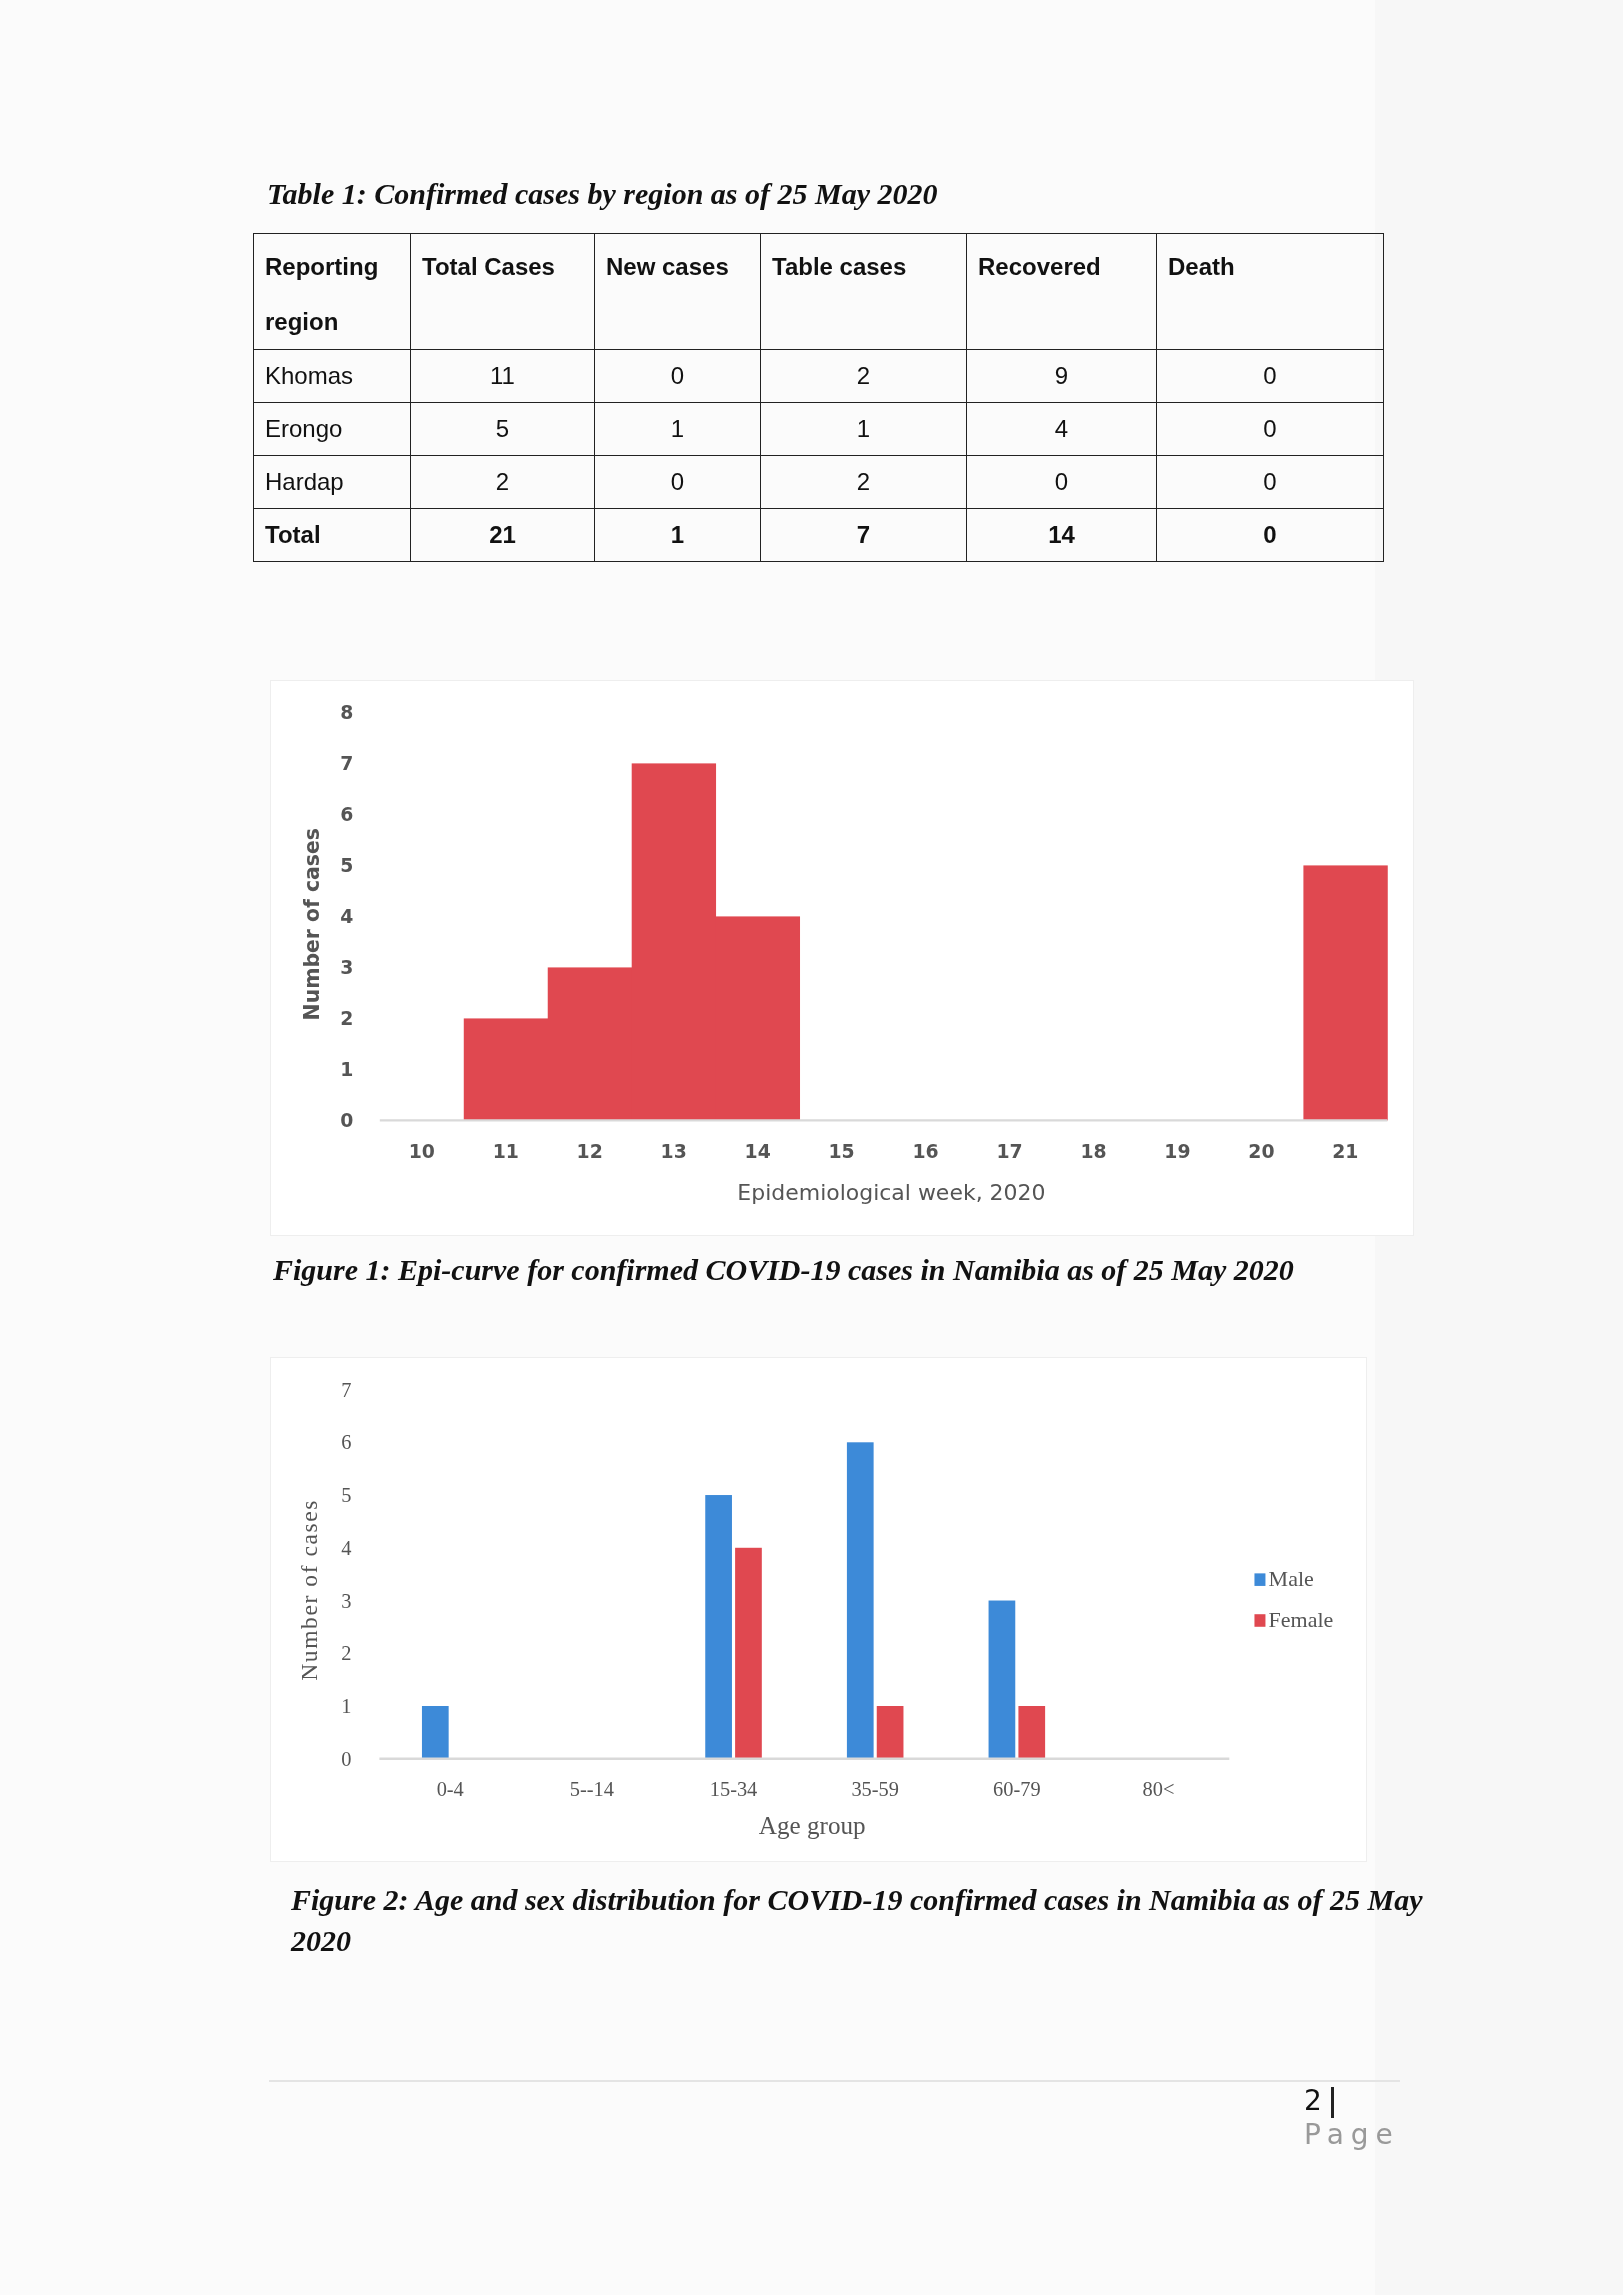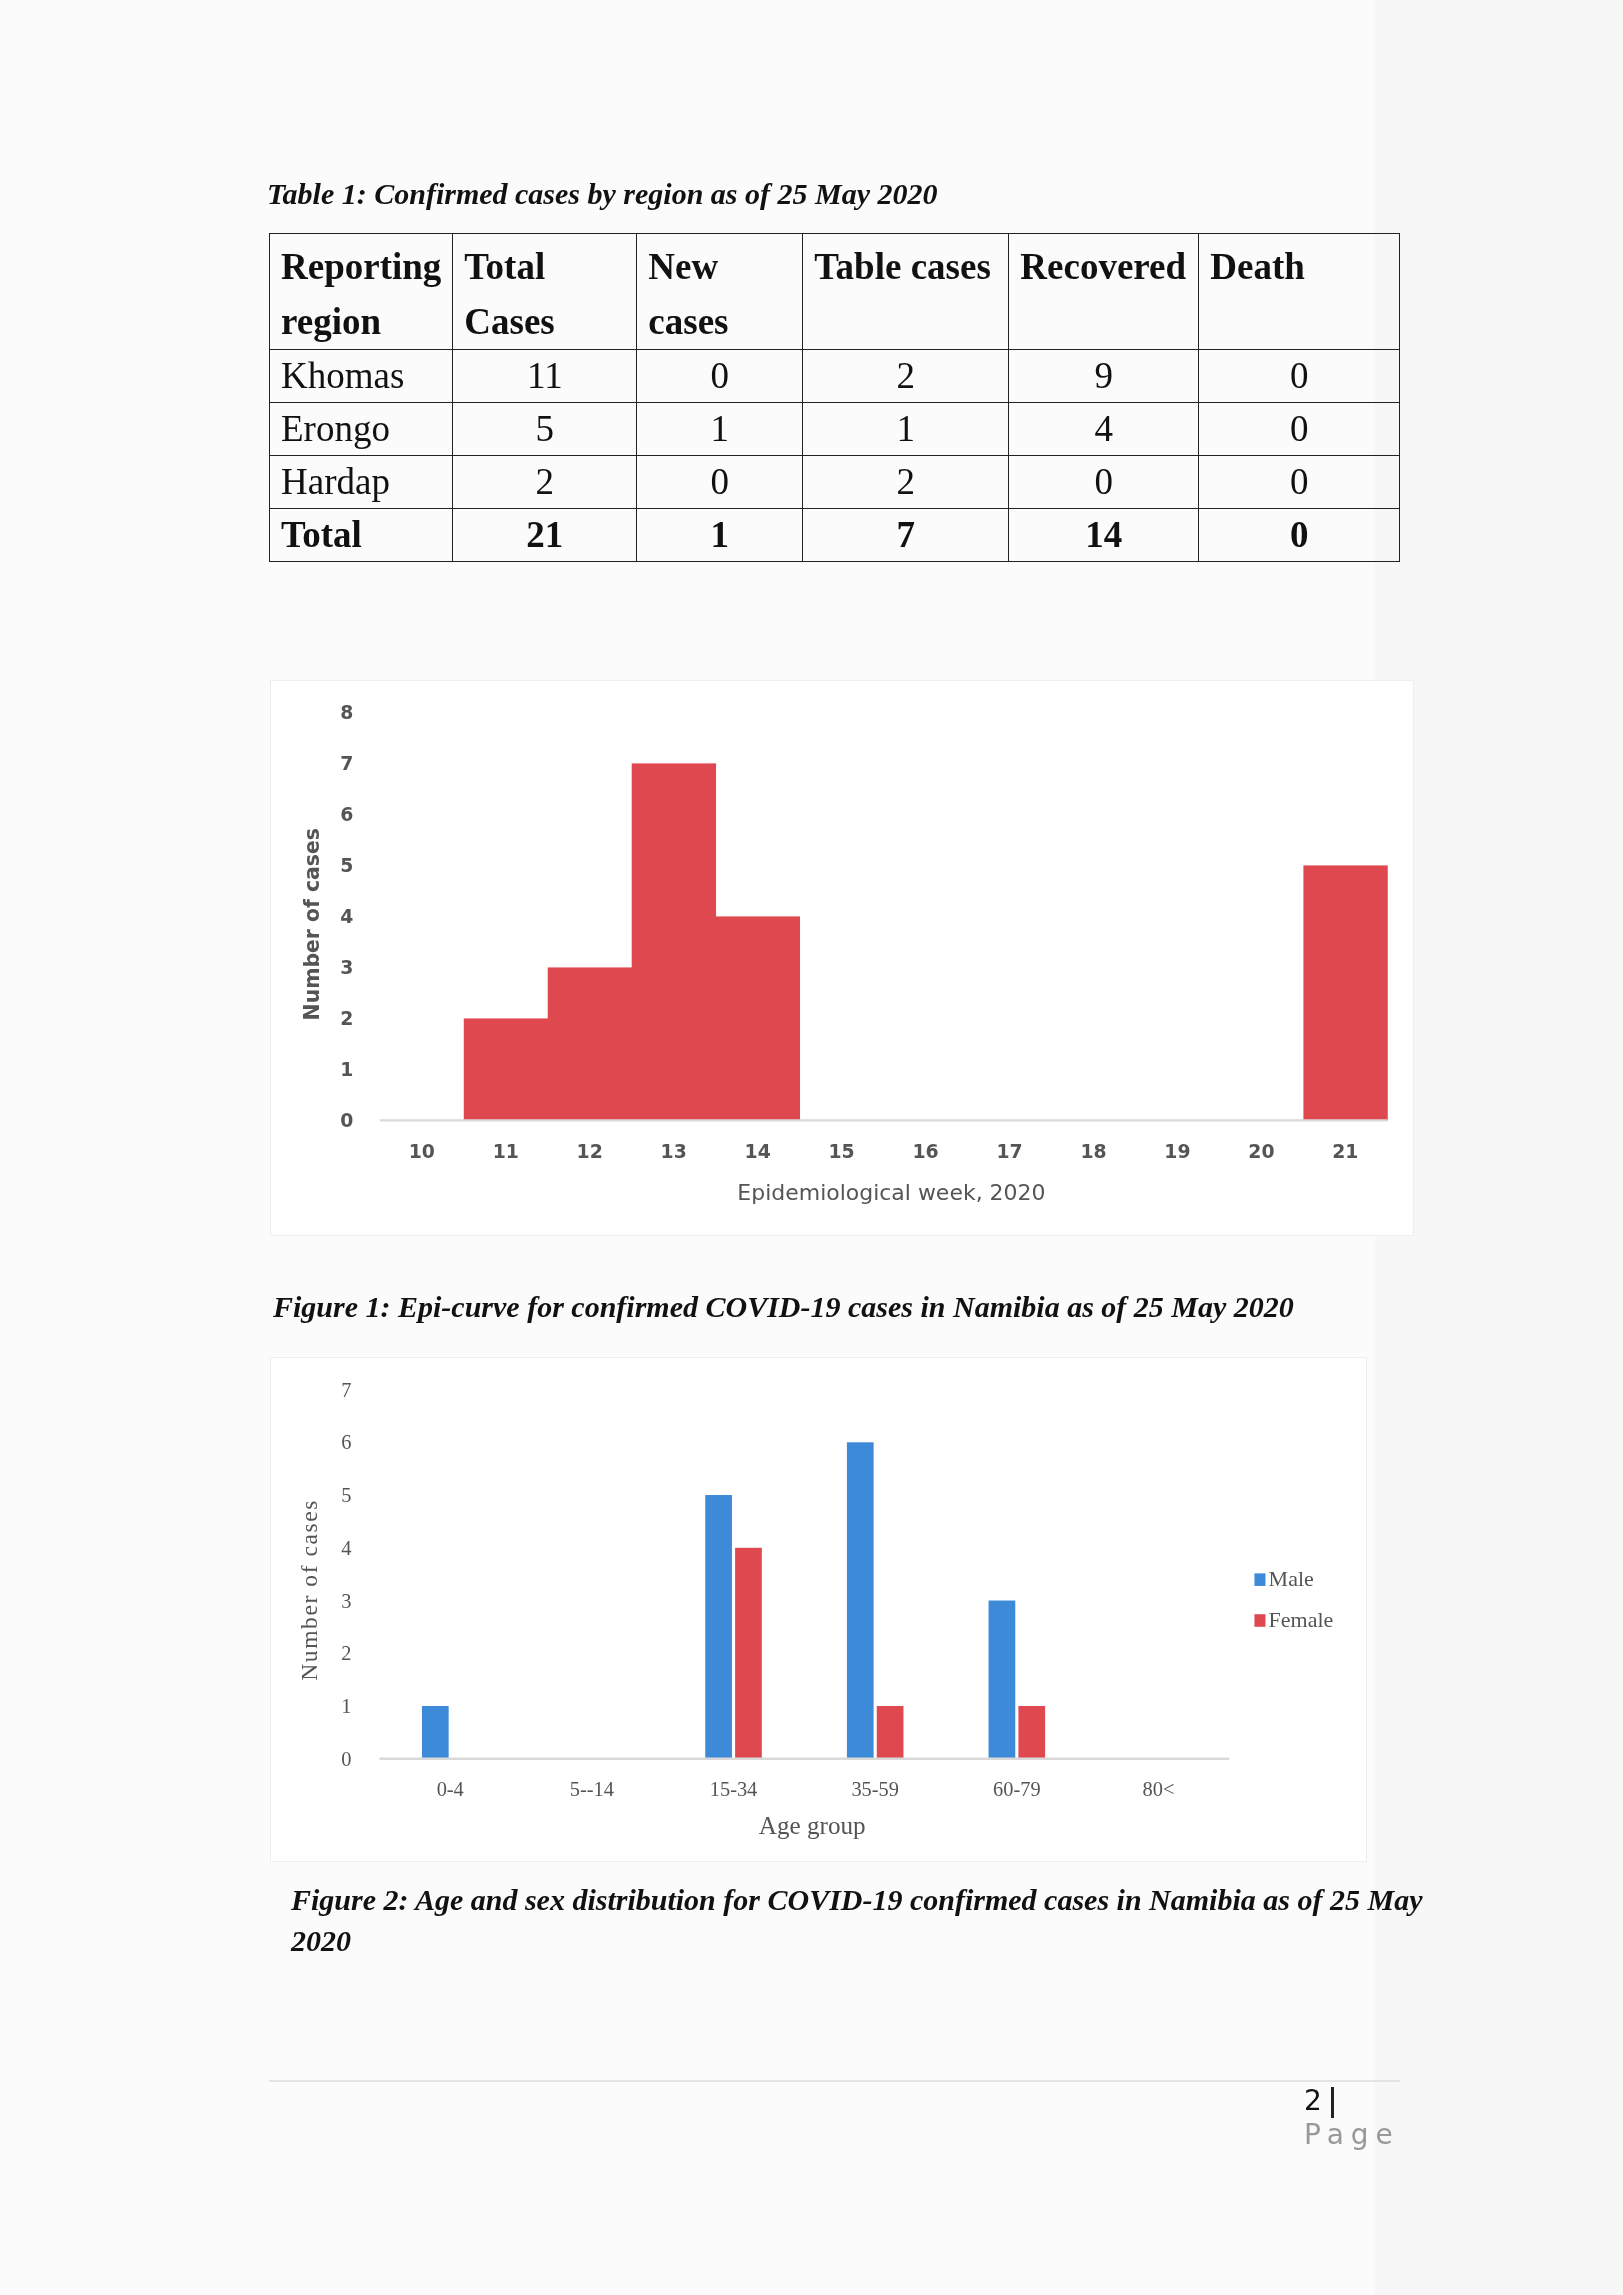--- a/index.html
+++ b/index.html
@@ -3,38 +3,38 @@
 <meta charset="utf-8">
 <style>
   html, body { margin: 0; padding: 0; background: #f7f7f7; }
   body { width: 1623px; height: 2295px; position: relative; overflow: hidden;
          font-family: "Liberation Serif", serif; color: #111; }
   .page { position: absolute; left: 0; top: 0; width: 1375px; height: 2295px; background: #fbfbfb; }
 
   .table-caption { position: absolute; left: 267px; top: 177px; font-size: 30px;
                    font-style: italic; font-weight: bold; font-family: "Liberation Serif", serif; }
 
-  table.region-table { position: absolute; left: 269px; top: 233px; width: 1131px;
-                       border-collapse: collapse; font-size: 37px; font-family: Liberation Serif, serif; }
+  table.region-table { position: absolute; left: 253px; top: 233px; width: 1131px;
+                       border-collapse: collapse; font-size: 24px; font-family: Liberation Sans, sans-serif; }
   table.region-table th, table.region-table td { border: 1.6px solid #222; padding: 0 11px; }
   table.region-table th { font-weight: bold; text-align: left; vertical-align: top;
                           height: 107px; padding-top: 4.7px; line-height: 55px; }
   table.region-table td { height: 52px; text-align: center; margin-top: 20px; }
   table.region-table td.region { text-align: left; }
   table.region-table tr.total-row td { font-weight: bold; }
 
   .chart-frame { position: absolute; background: #fff; border: 1.6px solid #eeeeee; }
   #fig1-frame { left: 270px; top: 680px; width: 1142px; height: 554px; }
   #fig2-frame { left: 270px; top: 1357px; width: 1095px; height: 503px; }
   svg text { font-family: "DejaVu Sans", sans-serif; }
   #fig2 svg text { font-family: "Liberation Serif", serif; }
 
   .figure-caption { position: absolute; font-size: 30px; font-style: italic; font-weight: bold;
                     font-family: "Liberation Serif", serif; line-height: 41px; }
-  #fig1-caption { left: 273px; top: 1249px; margin-top: 37px; }
+  #fig1-caption { left: 273px; top: 1249px; }
   #fig2-caption { left: 275px; top: 1879px; width: 1178px; margin-left: 16px; }
 
   .footer-rule { position: absolute; left: 269px; top: 2080px; width: 1131px; height: 1.6px; background: #e4e4e4; }
   .page-number { position: absolute; left: 1304px; top: 2084px; font-size: 28px;
                  font-family: "DejaVu Sans", sans-serif; color: #111; }
   .page-number .sep { display: inline-block; width: 2.4px; height: 31px; background: #222;
                       vertical-align: middle; margin: 0 9.4px; }
   .page-number .word { color: #999; letter-spacing: 7px; text-align: center; }
 </style>
 </head>

